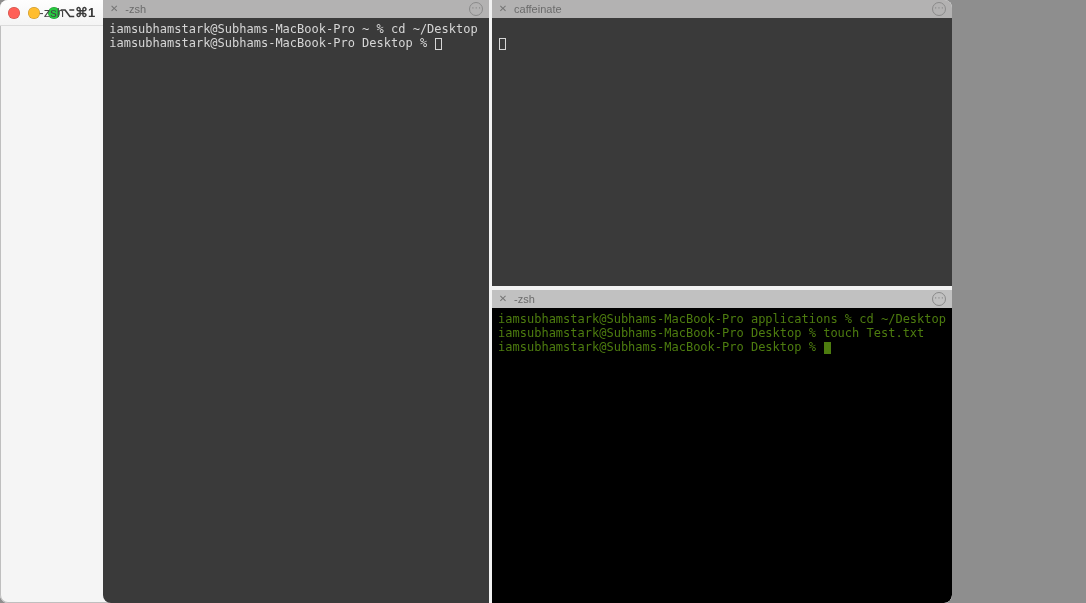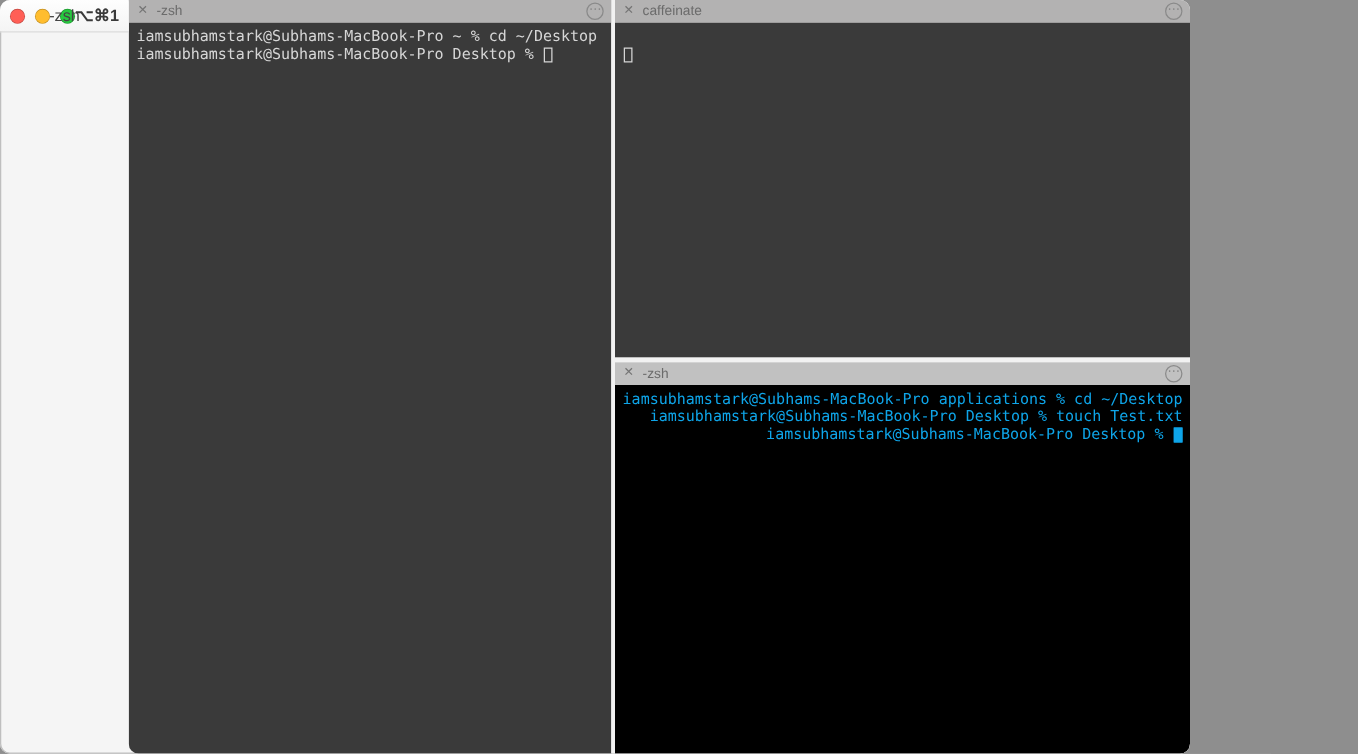--- a/index.html
+++ b/index.html
@@ -81,21 +81,21 @@
   .tab-menu::before { content: "⋯"; line-height: 1; position: relative; top: -1px; }
   .term {
     flex: 1; overflow: hidden;
     color: #d9d9d9;
     padding: 4px 6px;
     font-size: 12px;
     line-height: 14px;
     white-space: pre;
   }
   .term.gray  { background: #3a3a3a; color: #d6d6d6; }
-  .term.black { background: #000000; color: #0ea5e9; text-align: right; }
+  .term.black { background: #000000; color: #4d7c0f; }
   .cursor {
     display: inline-block;
     width: 7px; height: 12px;
     border: 1px solid currentColor;
     vertical-align: text-bottom;
     margin-left: 1px;
   }
   .cursor.fill { background: currentColor; }
   .pane-right-top { flex: 0 0 286px; }
   .pane-right-bottom { flex: 1; }

